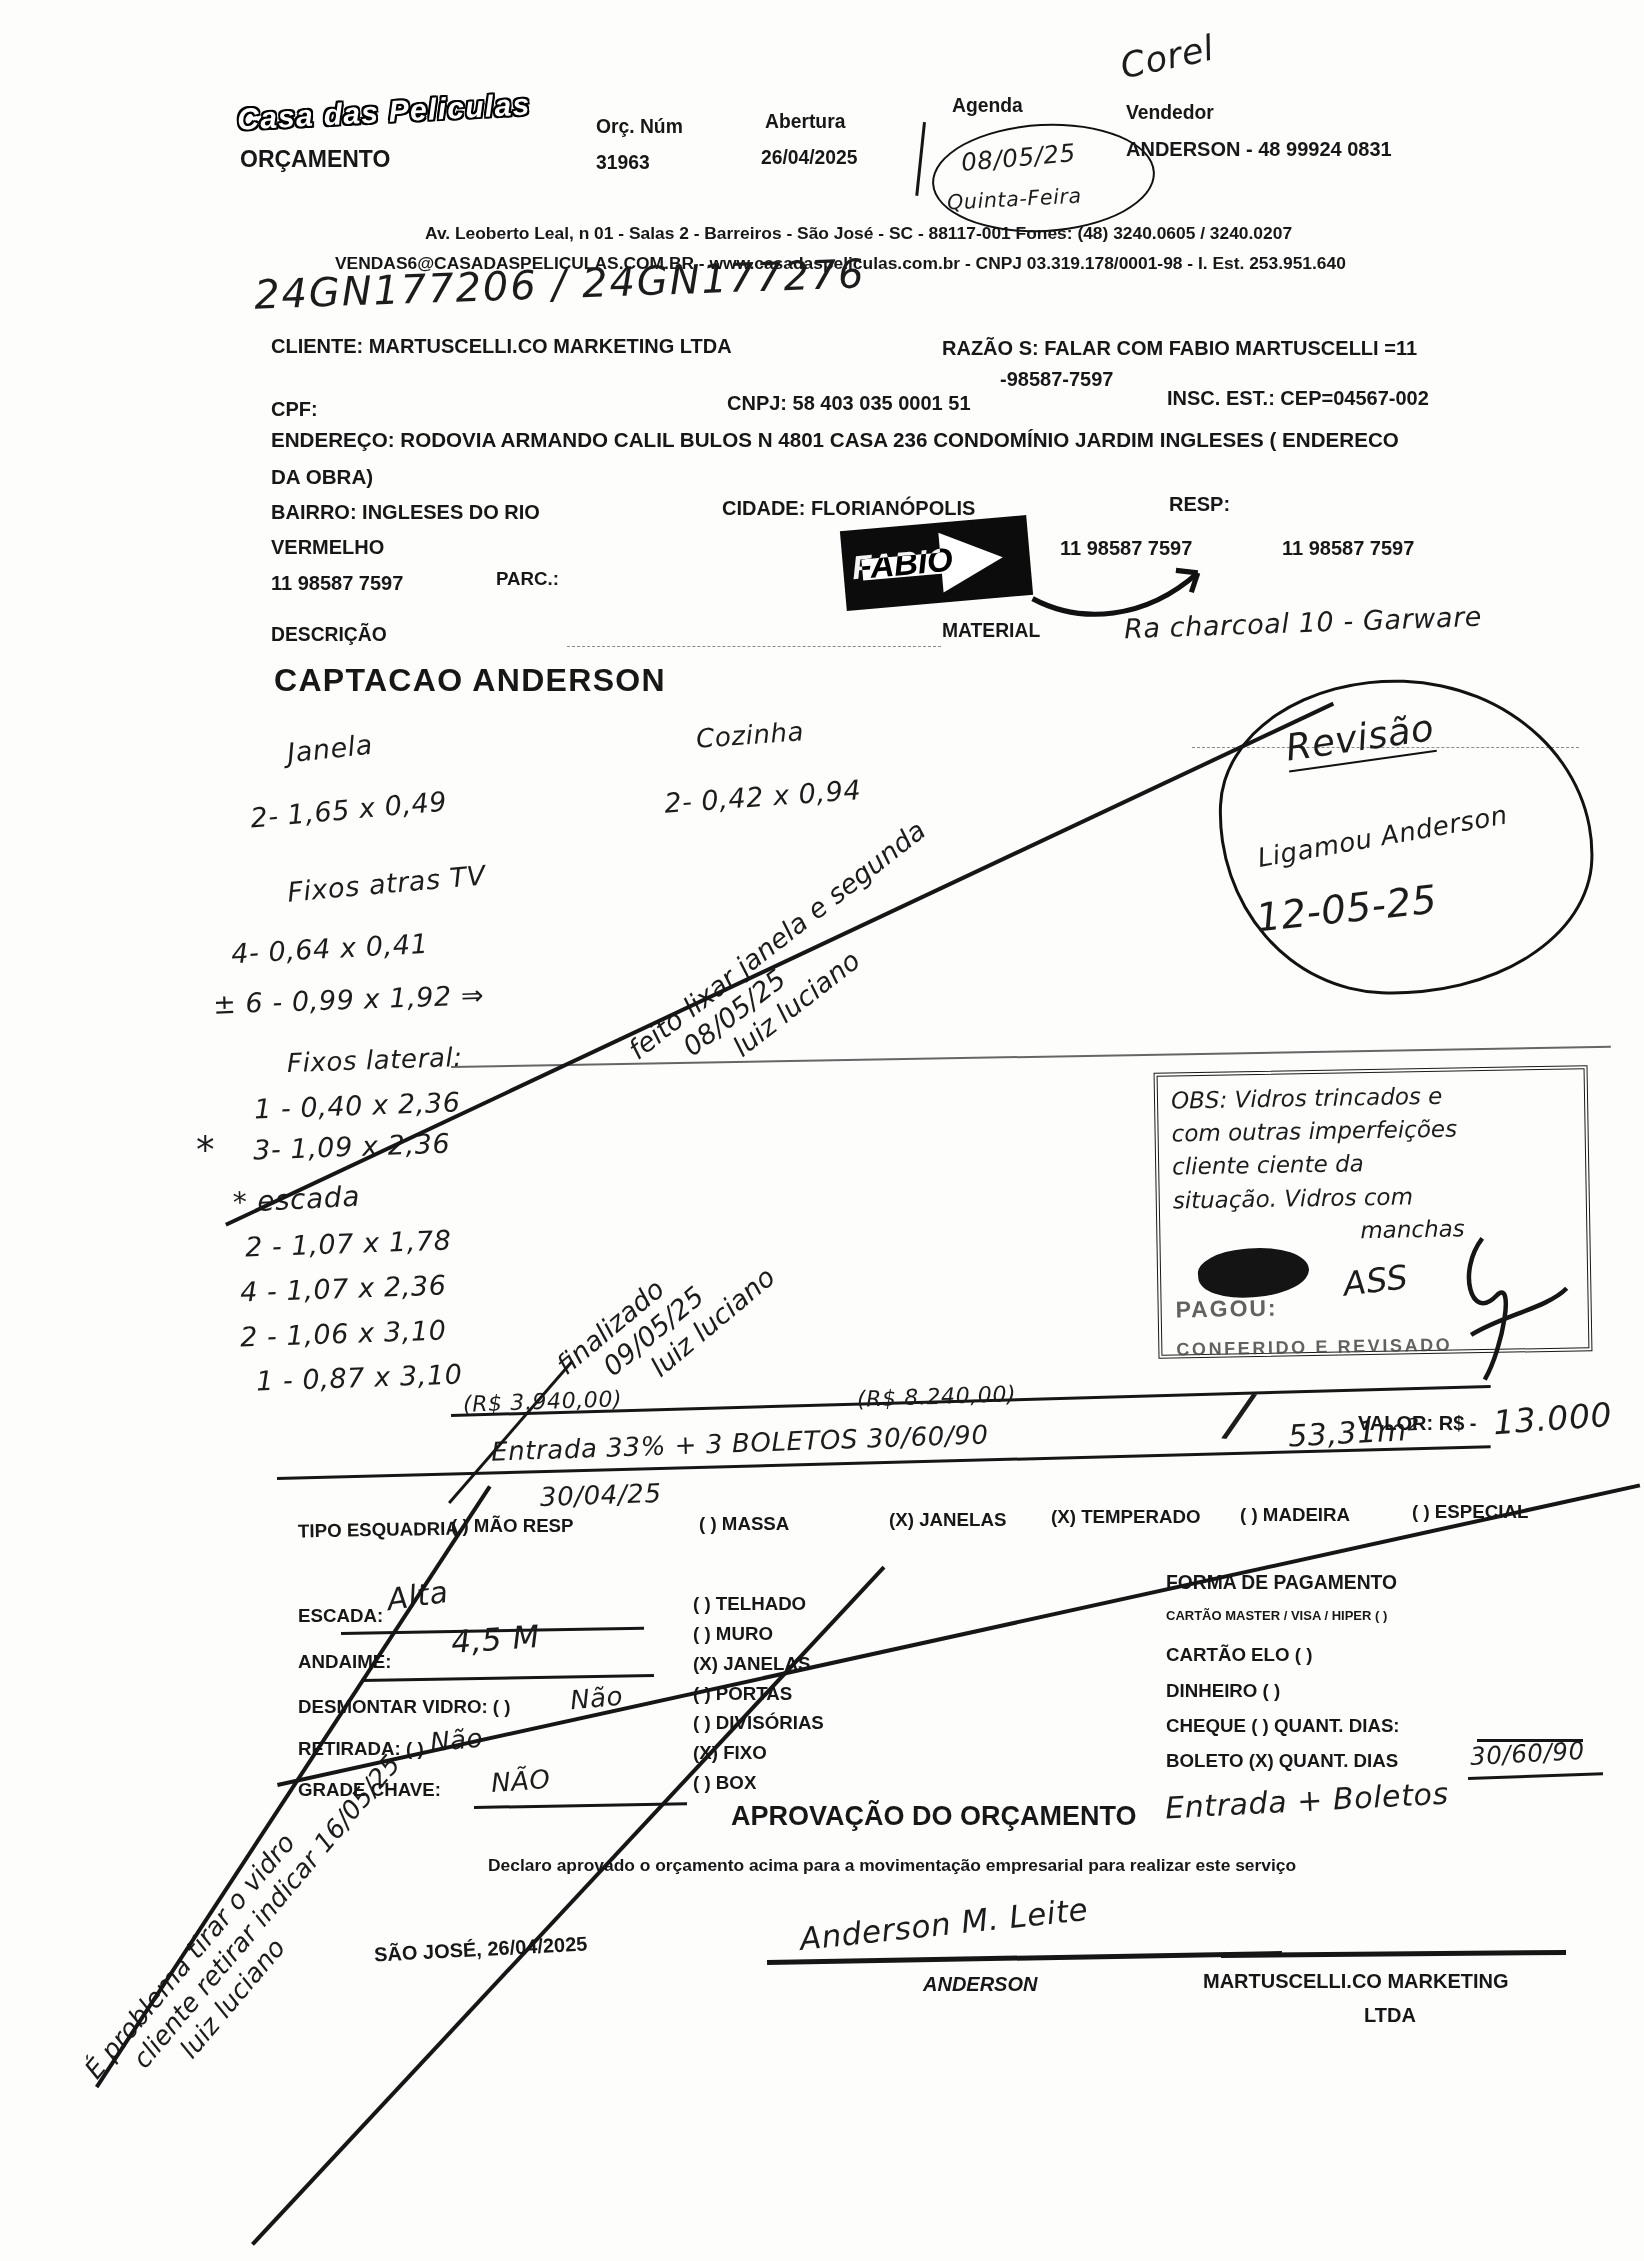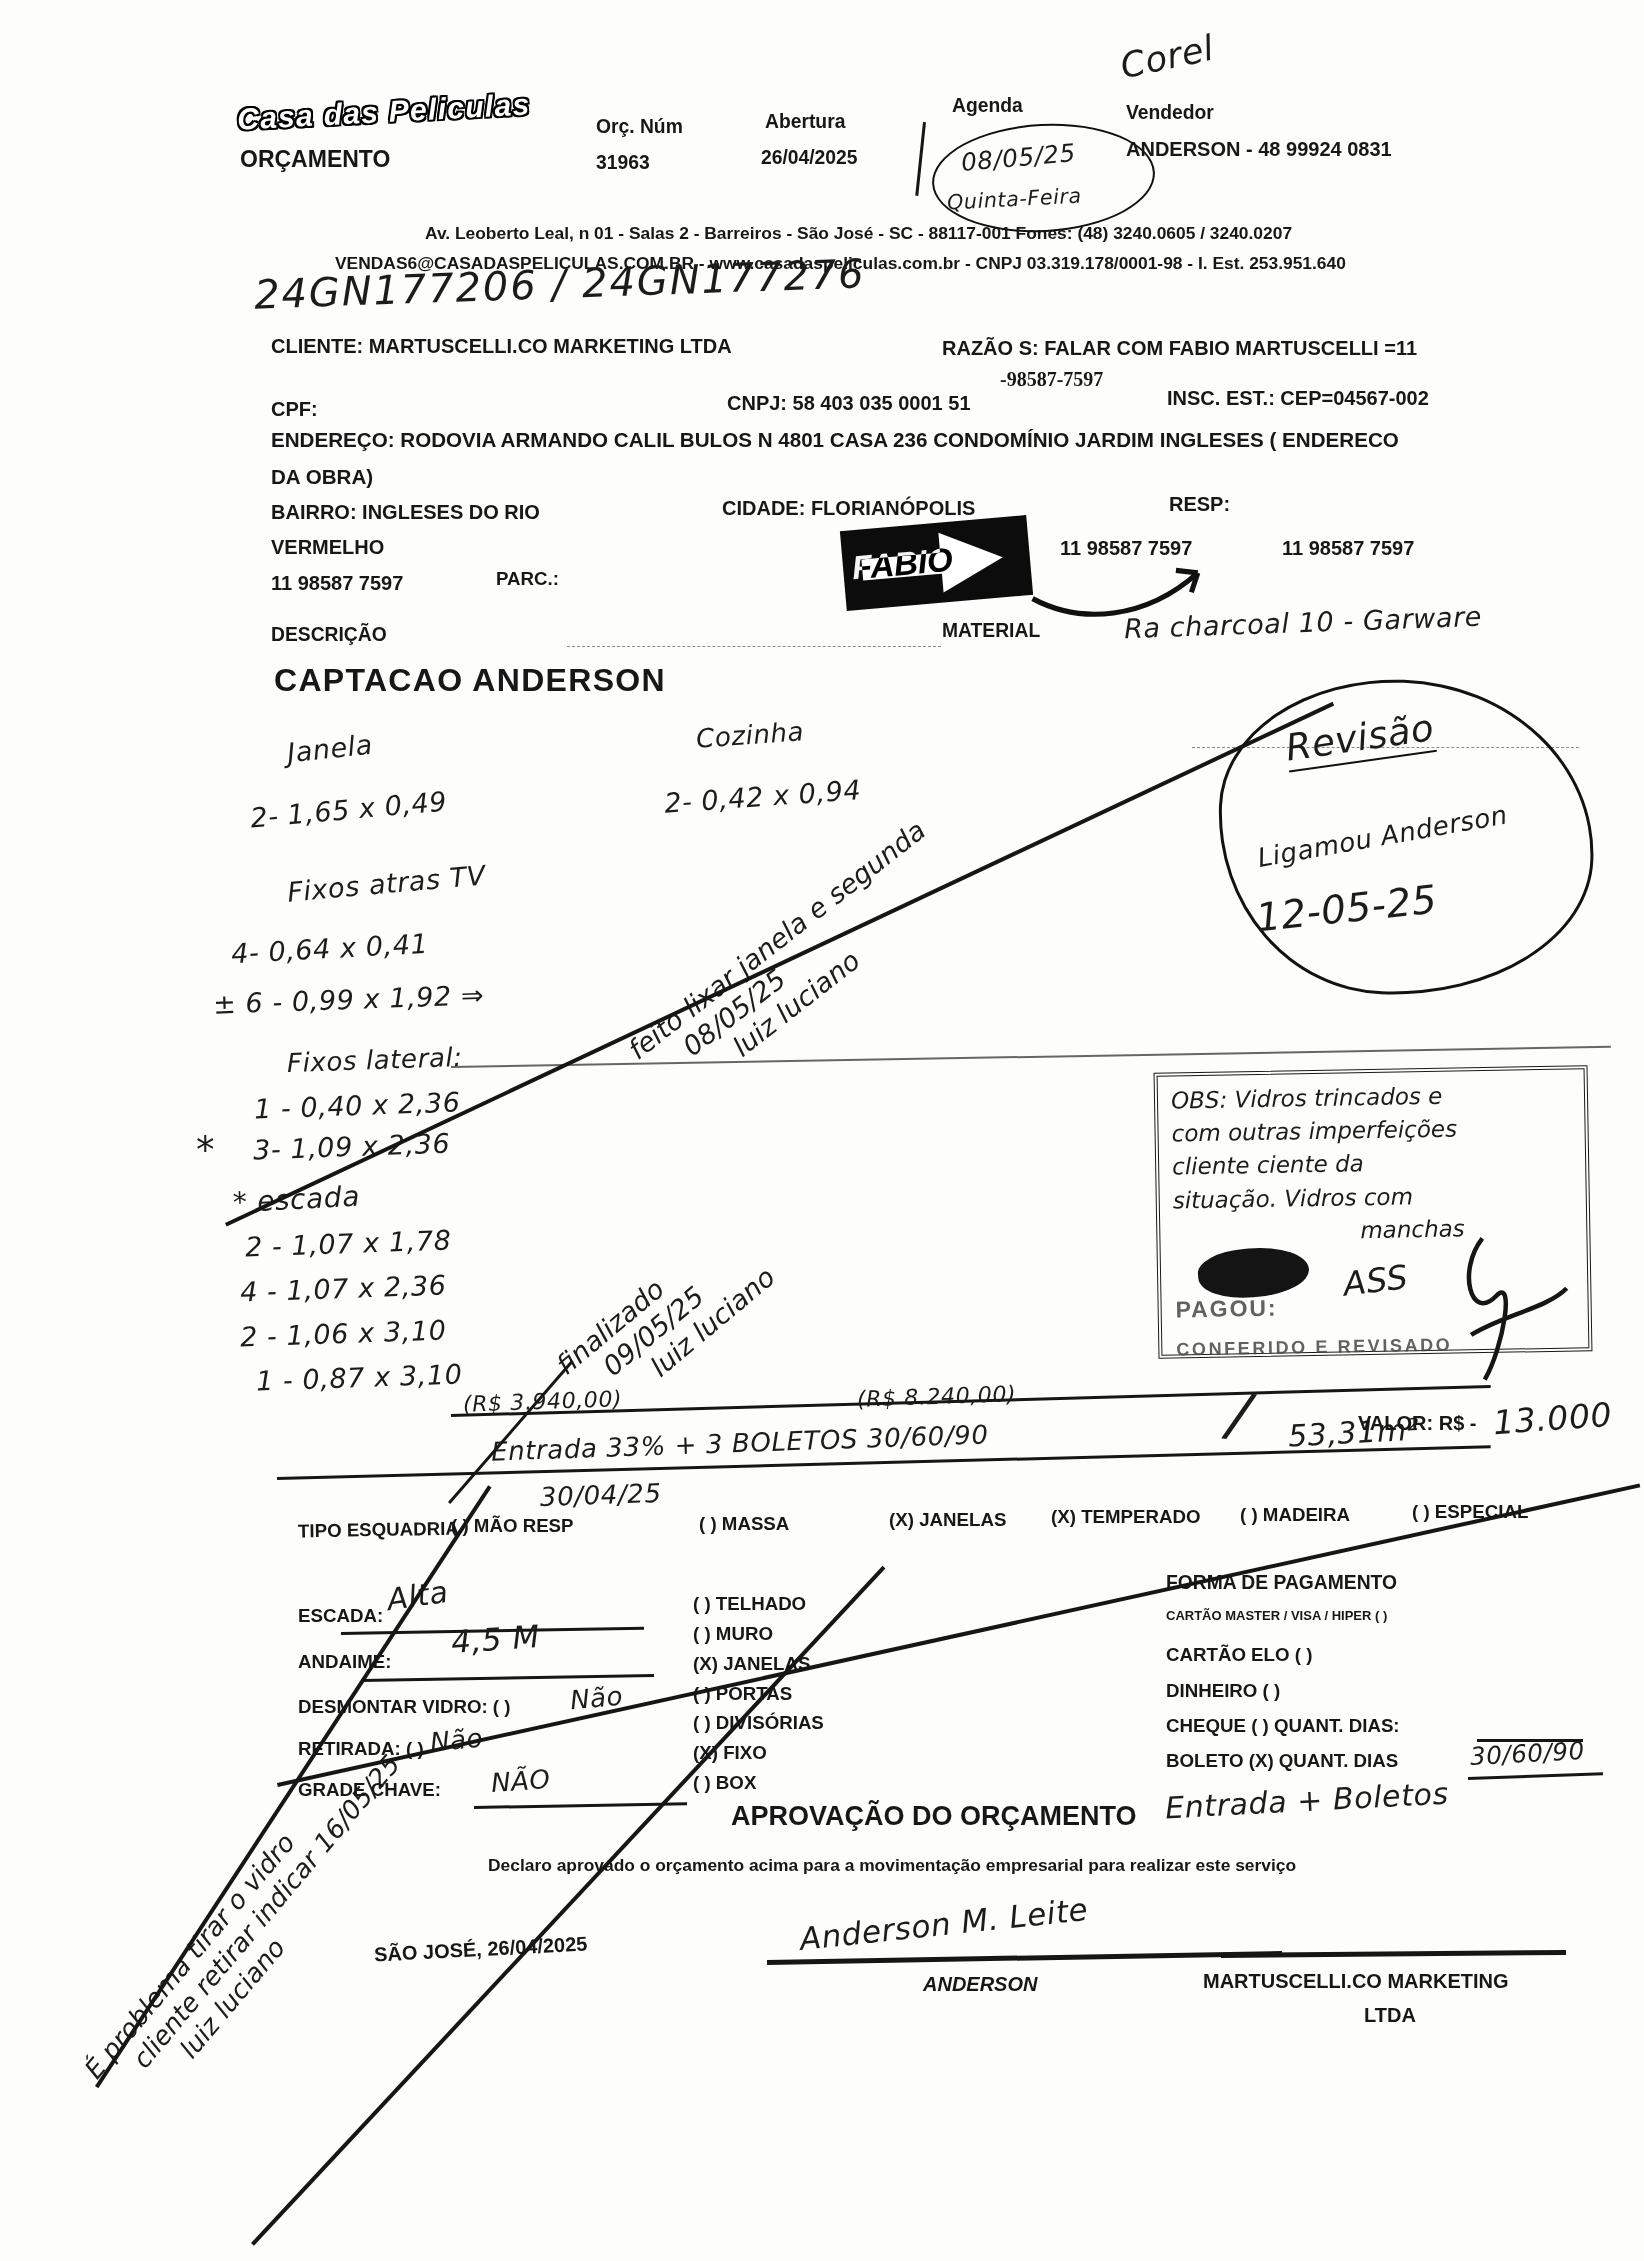--- a/index.html
+++ b/index.html
@@ -43,21 +43,21 @@
   <div class="t" style="left:1126px;top:138px;font-size:20px;">ANDERSON - 48 99924 0831</div>
   <div class="hw" style="left:1120px;top:37px;font-size:35px;transform:rotate(-12deg);">Corel</div>
 
   <div class="t" style="left:425px;top:223px;font-size:17.4px;">Av. Leoberto Leal, n 01 - Salas 2 - Barreiros - São José - SC - 88117-001 Fones: (48) 3240.0605 / 3240.0207</div>
   <div class="t" style="left:335px;top:253px;font-size:17.4px;">VENDAS6@CASADASPELICULAS.COM.BR - www.casadaspeliculas.com.br - CNPJ 03.319.178/0001-98 - I. Est. 253.951.640</div>
 
   <div class="hw" style="left:254px;top:261px;font-size:40px;letter-spacing:1.9px;transform:rotate(-2deg);">24GN177206 / 24GN177276</div>
 
   <div class="t" style="left:271px;top:335px;font-size:20px;">CLIENTE: MARTUSCELLI.CO MARKETING LTDA</div>
   <div class="t" style="left:942px;top:337px;font-size:20px;">RAZÃO S: FALAR COM FABIO MARTUSCELLI =11</div>
-  <div class="t" style="left:1000px;top:368px;font-size:20px;font-family:Liberation Serif, serif;">-98587-7597</div>
+  <div class="t" style="left:1000px;top:368px;font-size:20px;">-98587-7597</div>
   <div class="t" style="left:271px;top:398px;font-size:20px;">CPF:</div>
   <div class="t" style="left:727px;top:392px;font-size:20px;">CNPJ: 58 403 035 0001 51</div>
   <div class="t" style="left:1167px;top:387px;font-size:20px;">INSC. EST.: CEP=04567-002</div>
   <div class="t" style="left:271px;top:428px;font-size:20.6px;">ENDEREÇO: RODOVIA ARMANDO CALIL BULOS N 4801 CASA 236 CONDOMÍNIO JARDIM INGLESES ( ENDERECO</div>
   <div class="t" style="left:271px;top:465px;font-size:20.6px;">DA OBRA)</div>
   <div class="t" style="left:271px;top:501px;font-size:20px;">BAIRRO: INGLESES DO RIO</div>
   <div class="t" style="left:722px;top:497px;font-size:20px;">CIDADE: FLORIANÓPOLIS</div>
   <div class="t" style="left:1169px;top:493px;font-size:20px;">RESP:</div>
   <div class="t" style="left:271px;top:536px;font-size:20px;">VERMELHO</div>
   <div class="t" style="left:1060px;top:537px;font-size:20px;">11 98587 7597</div>

